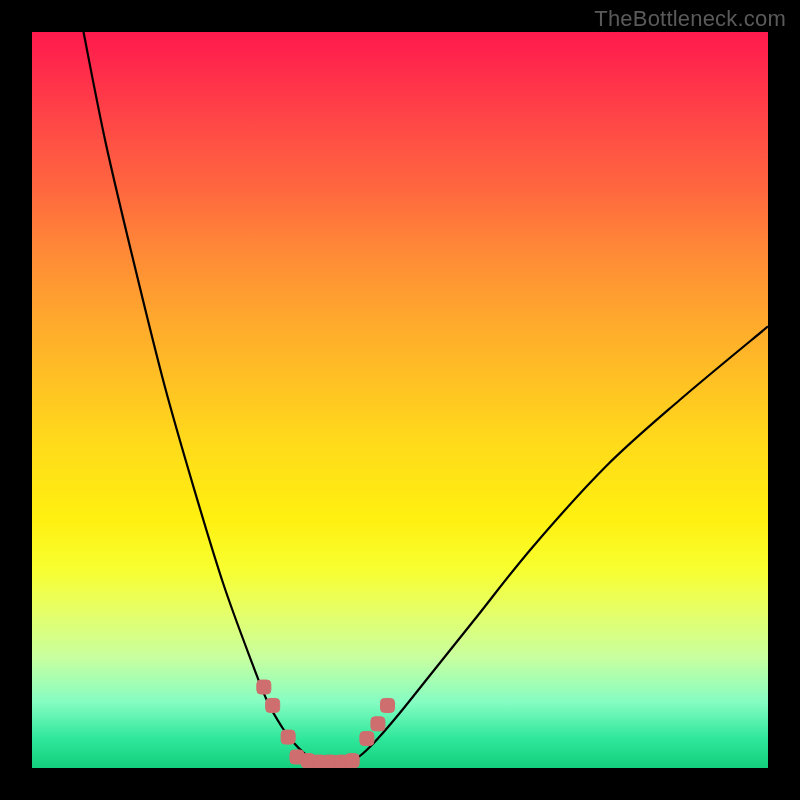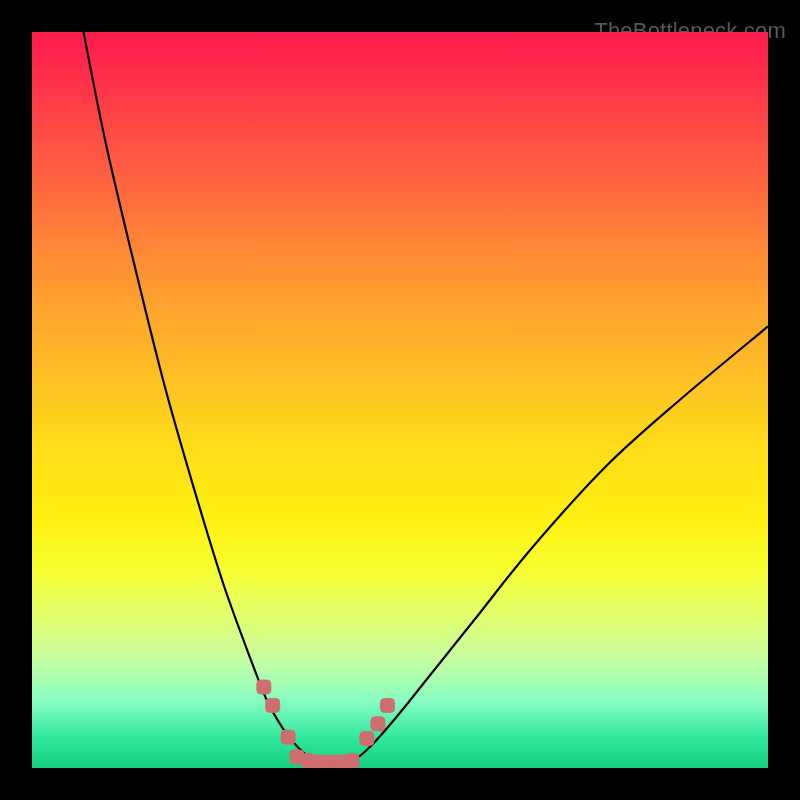--- a/index.html
+++ b/index.html
@@ -46,21 +46,20 @@
     );
   }
   .watermark {
     position: absolute;
     top: 6px;
     right: 14px;
     color: #5a5a5a;
     font-size: 22px;
     font-weight: 500;
     letter-spacing: 0.2px;
-    margin-top: 12px;
   }
   svg.curves {
     position: absolute;
     top: 0;
     left: 0;
     width: 736px;
     height: 736px;
   }
   .curve {
     fill: none;

